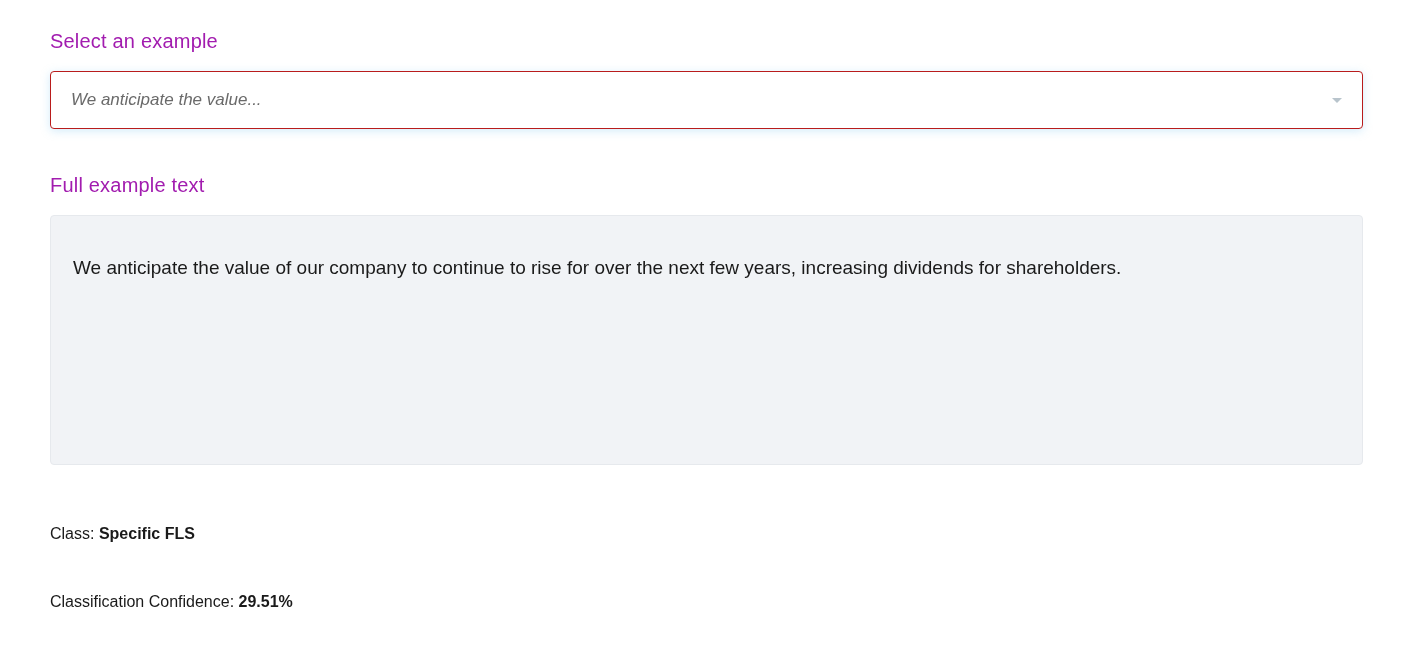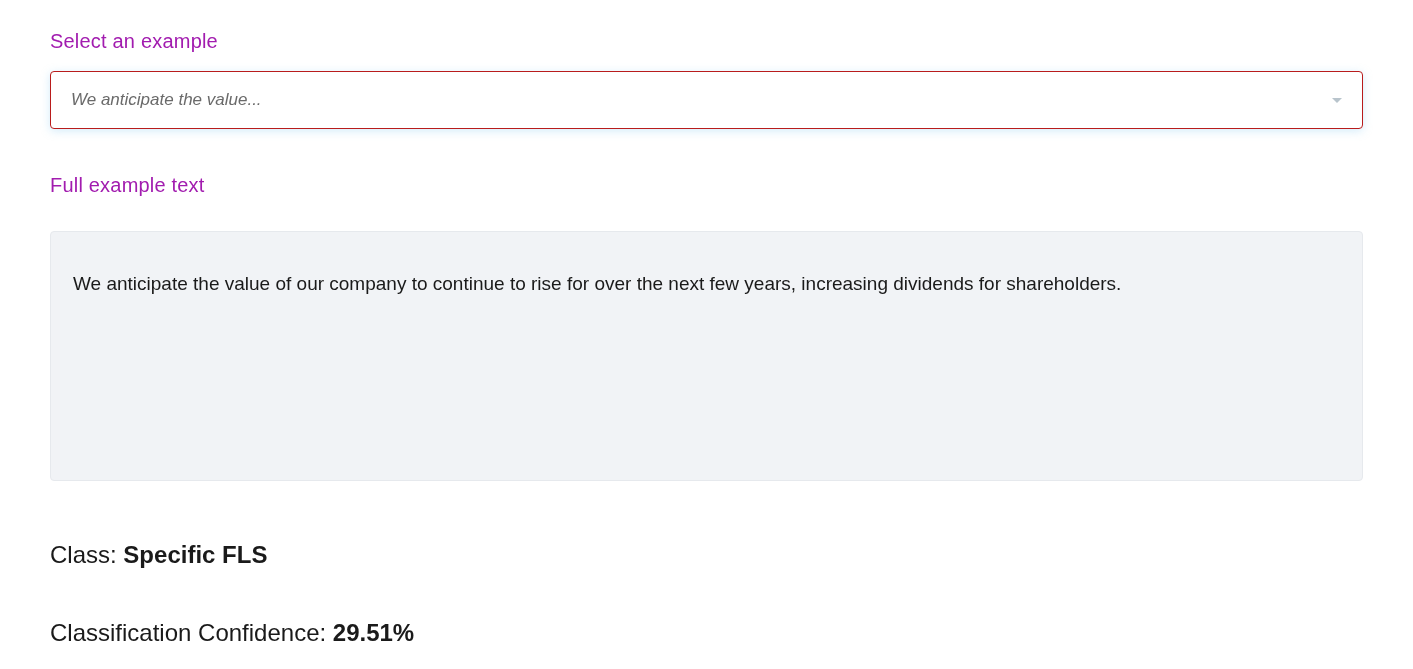--- a/index.html
+++ b/index.html
@@ -46,31 +46,31 @@
       border-right: 5px solid transparent;
       border-top: 5px solid #b8c4cc;
     }
     .example-box {
       width: 100%;
       min-height: 250px;
       padding: 38px 22px 20px 22px;
       background: #f1f3f6;
       border: 1px solid #e6e9ed;
       border-radius: 4px;
-      margin-top: 34px;
+      margin-top: 18px;
       margin-bottom: 60px;
     }
     .example-text {
       color: #1a1a1a;
       font-size: 19px;
       line-height: 1.5;
       font-weight: 400;
     }
     .result-line {
-      font-size: 24px;
+      font-size: 16px;
       color: #1a1a1a;
       margin-bottom: 50px;
     }
     .result-label {
       font-weight: 400;
     }
     .result-value {
       font-weight: 700;
     }
   </style>

